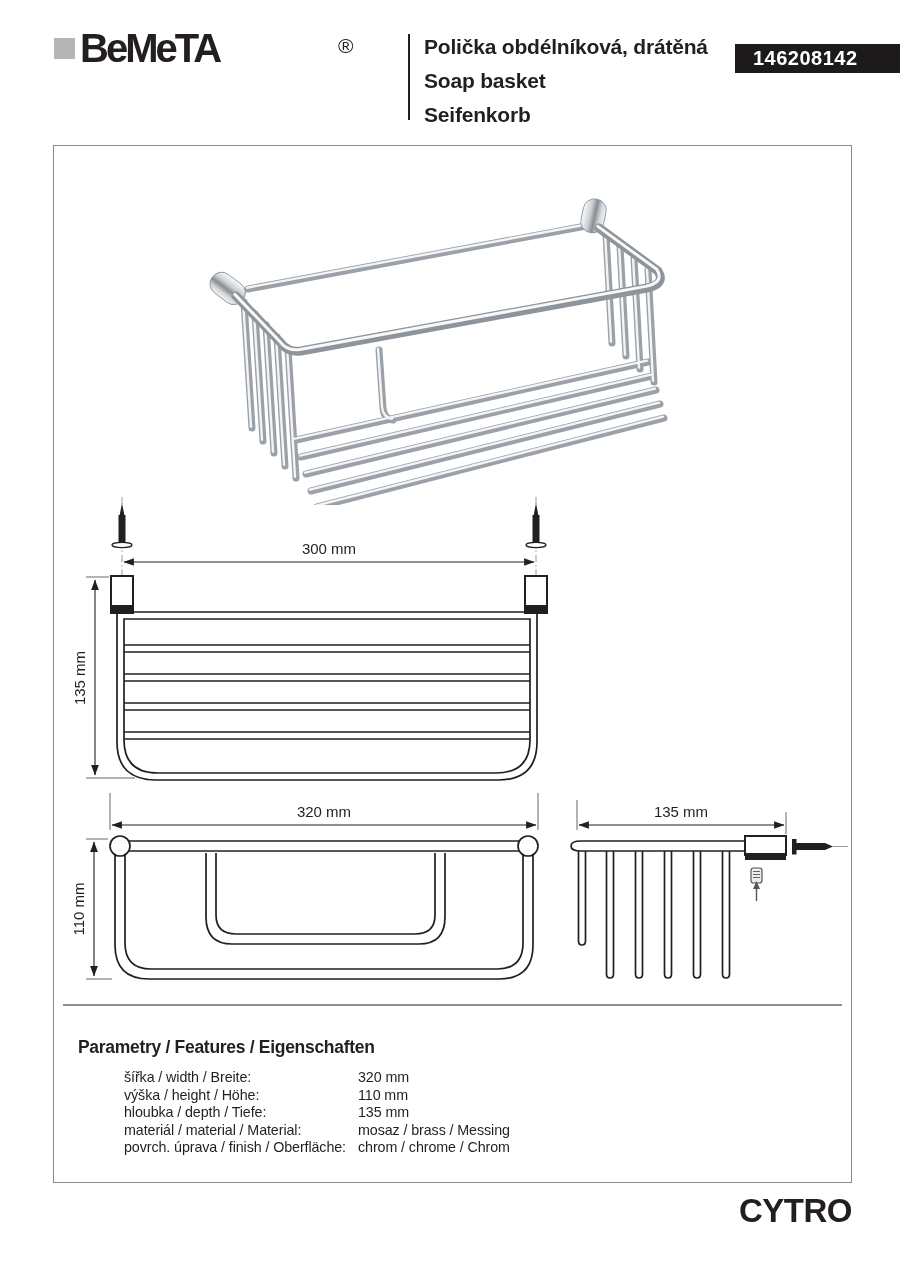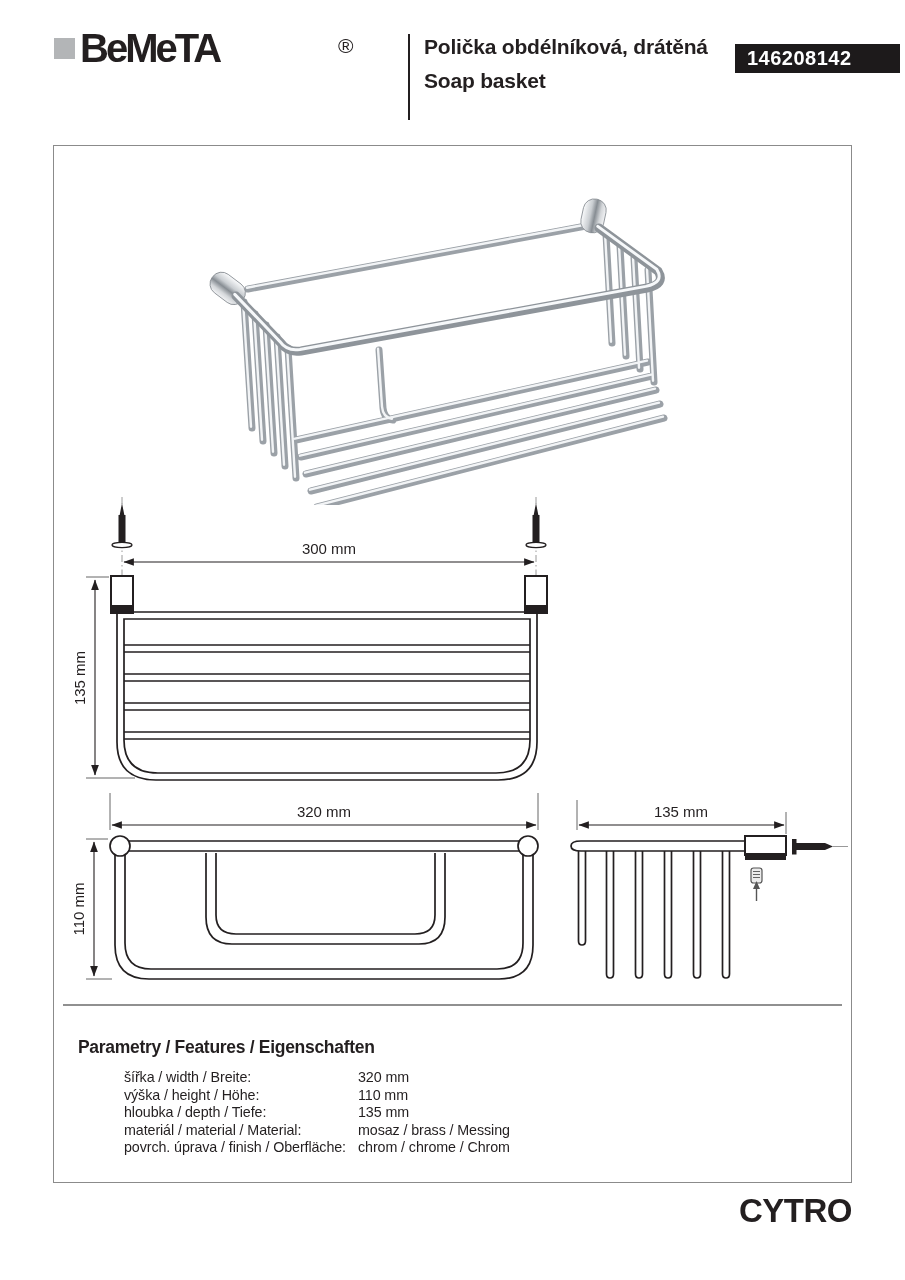--- a/index.html
+++ b/index.html
@@ -14,21 +14,21 @@
   .logo-word {
     left:80px; top:28px; font-size:40px; font-weight:bold; letter-spacing:-3px;
     line-height:1; color:#231f20; white-space:nowrap;
   }
   .reg-mark { left:338px; top:34px; font-size:21px; font-weight:normal; }
   .header-divider { left:408px; top:34px; width:2px; height:86px; background:#231f20; }
   .titles { left:424px; top:30px; font-size:21px; font-weight:bold; line-height:34px; letter-spacing:-0.2px; }
   .code-box {
     left:735px; top:44px; width:165px; height:29px; background:#1d1a1b;
     color:#fff; font-size:20px; font-weight:bold; line-height:29px;
-    padding-left:12px; box-sizing:border-box; letter-spacing:0.5px;
+    padding-left:18px; box-sizing:border-box; letter-spacing:0.5px;
   }
 
   
   .frame { left:53px; top:145px; width:797px; height:1036px; border:1.5px solid #8b8b8b; background:#fff; }
 
   .content-divider { left:63px; top:1004px; width:779px; height:1.5px; background:#909090; }
 
   .params-heading { left:78px; top:1029px; font-size:17.5px; font-weight:bold; letter-spacing:-0.3px;margin-top:8px; }
   .params { left:78px; top:1069px; width:520px; font-size:14.3px; line-height:17.6px; letter-spacing:-0.1px;margin-left:46px; }
   .param-row { display:flex; }
@@ -57,20 +57,21 @@
 <div class="page">
 
   <div class="abs logo-square"></div>
   <div class="abs logo-word">BeMeTA</div>
   <div class="abs reg-mark">®</div>
   <div class="abs header-divider"></div>
 
   <div class="abs titles">
     <div>Polička obdélníková, drátěná</div>
     <div>Soap basket</div>
+    <div>Seifenkorb</div>
   </div>
 
   <div class="abs code-box">146208142</div>
 
   <div class="abs frame"></div>
 
   <svg class="abs" style="left:150px; top:175px;" width="580" height="330" viewBox="150 175 580 330">
     <defs>
       <linearGradient id="chrome" x1="0" y1="0" x2="0" y2="1">
         <stop offset="0" stop-color="#fafbfc"></stop>

